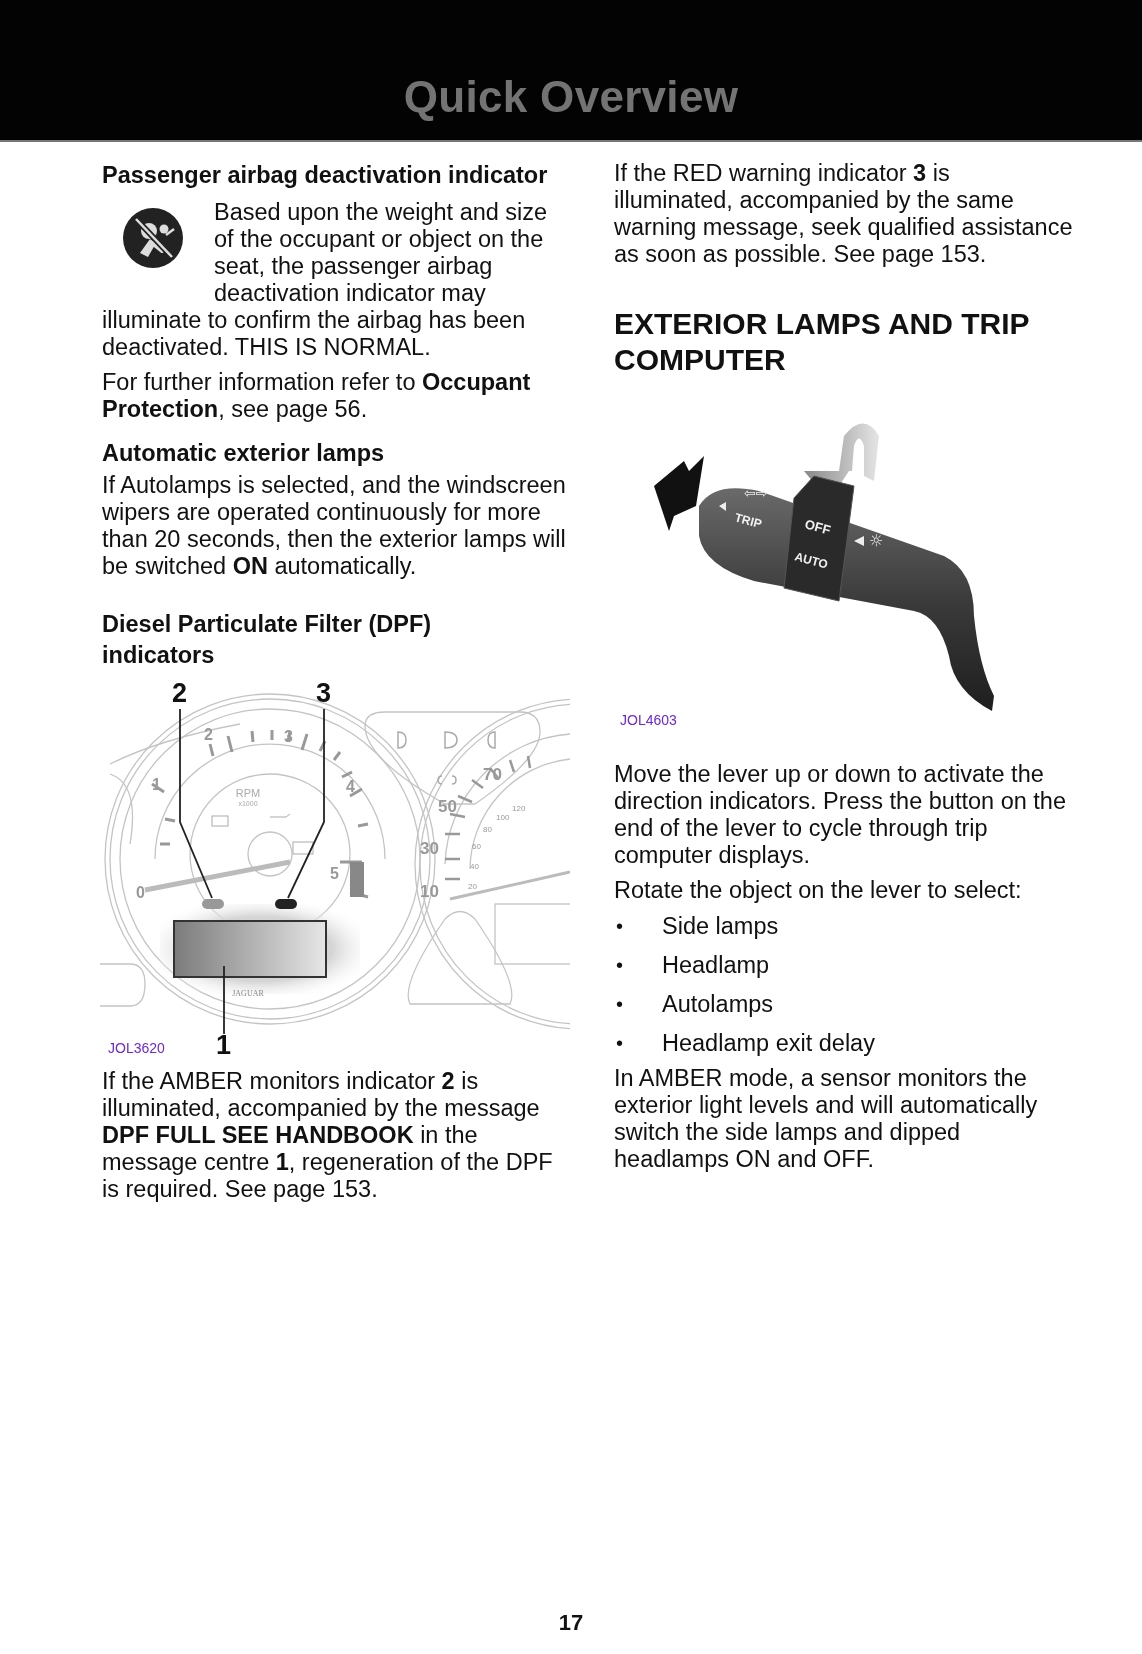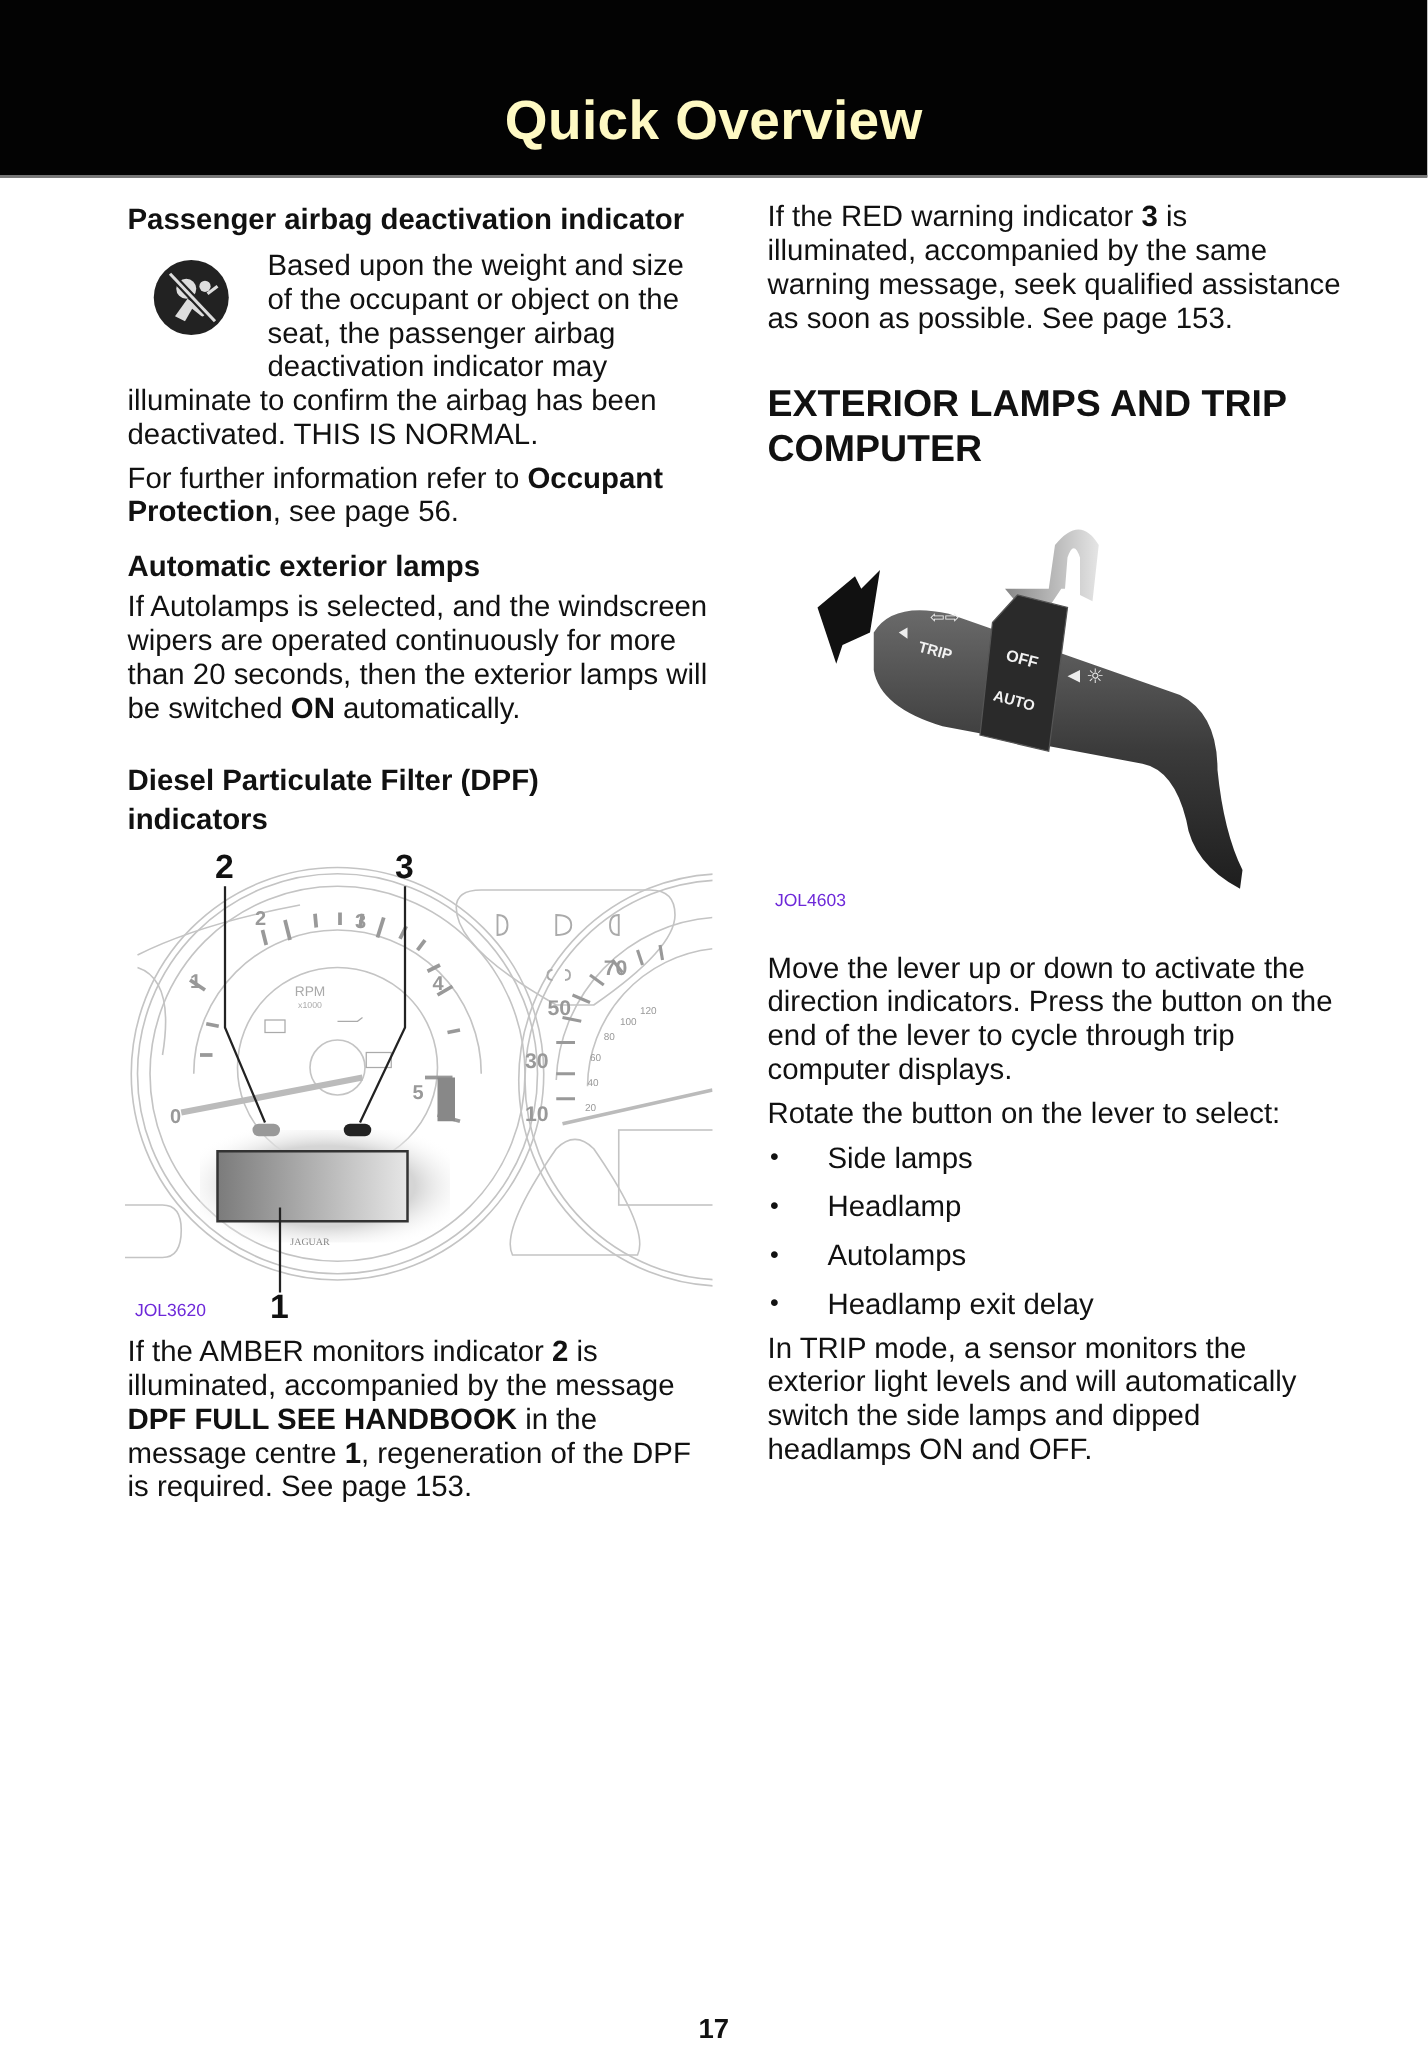--- a/index.html
+++ b/index.html
@@ -1,21 +1,21 @@
 <!DOCTYPE html>
 <html><head>
 <meta charset="utf-8">
 <style>
   html, body { margin: 0; padding: 0; background: #ffffff; }
   body { width: 1142px; height: 1654px; position: relative; overflow: hidden;
          font-family: "Liberation Sans", sans-serif; color: #111111; }
   .header { position: absolute; left: 0; top: 0; width: 1142px; height: 140px; background: #030303;
             border-bottom: 2px solid #777; }
   .header h1 { position: absolute; left: 0; right: 0; top: 72px; margin: 0; text-align: center;
-               color: #fef9c3; font-size: 44px; font-weight: bold; letter-spacing: 0.3px; }
+               color: #737373; font-size: 44px; font-weight: bold; letter-spacing: 0.3px; }
   .col { position: absolute; top: 160px; }
   .col-left { left: 102px; width: 470px; }
   .col-right { left: 614px; width: 460px; }
   p, h3, h2, ul { margin: 0; }
   .body-text { font-size: 23.5px; line-height: 27px; }
   h3.sub { font-size: 23.5px; line-height: 30.5px; font-weight: bold; }
   h2.sec { font-size: 30px; line-height: 36px; font-weight: bold; }
   .mt8 { margin-top: 8px; }
   .icon-wrap { float: left; width: 112px; height: 80px; margin-top: 6px; }
   .airbag-icon { width: 62px; height: 62px; margin-left: 20px; margin-top: 2px; }
@@ -230,23 +230,23 @@
       </g>
       <path d="M105 90 L112 86 L112 95 Z" fill="#eee"></path>
       <text x="130" y="82" fill="#eee" font-size="14" font-family="DejaVu Sans, sans-serif">⇦⇨</text>
       <text x="255" y="130" fill="#eee" font-size="16" font-family="DejaVu Sans, sans-serif">☼</text>
       <path d="M240 125 L250 120 L250 130 Z" fill="#eee"></path>
     </svg>
     <span class="fig-code" style="left:6px; top:296px">JOL4603</span>
   </div>
 
   <p class="body-text" style="margin-top:-5px">Move the lever up or down to activate the direction indicators. Press the button on the end of the lever to cycle through trip computer displays.</p>
-  <p class="body-text mt8">Rotate the button on the lever to select:</p>
+  <p class="body-text mt8">Rotate the object on the lever to select:</p>
   <ul class="bullets" style="margin-top:-2px">
     <li>Side lamps</li>
     <li>Headlamp</li>
     <li>Autolamps</li>
     <li>Headlamp exit delay</li>
   </ul>
-  <p class="body-text" style="margin-top:7px">In TRIP mode, a sensor monitors the exterior light levels and will automatically switch the side lamps and dipped headlamps ON and OFF.</p>
+  <p class="body-text" style="margin-top:7px">In AMBER mode, a sensor monitors the exterior light levels and will automatically switch the side lamps and dipped headlamps ON and OFF.</p>
 </div>
 
 <div class="page-num">17</div>
 
 </body></html>

